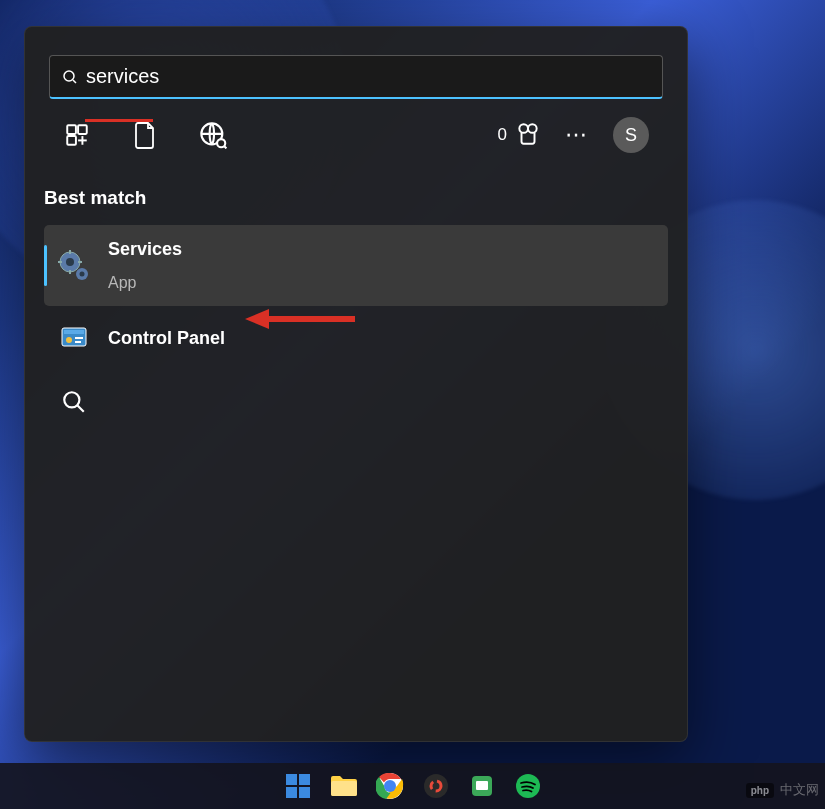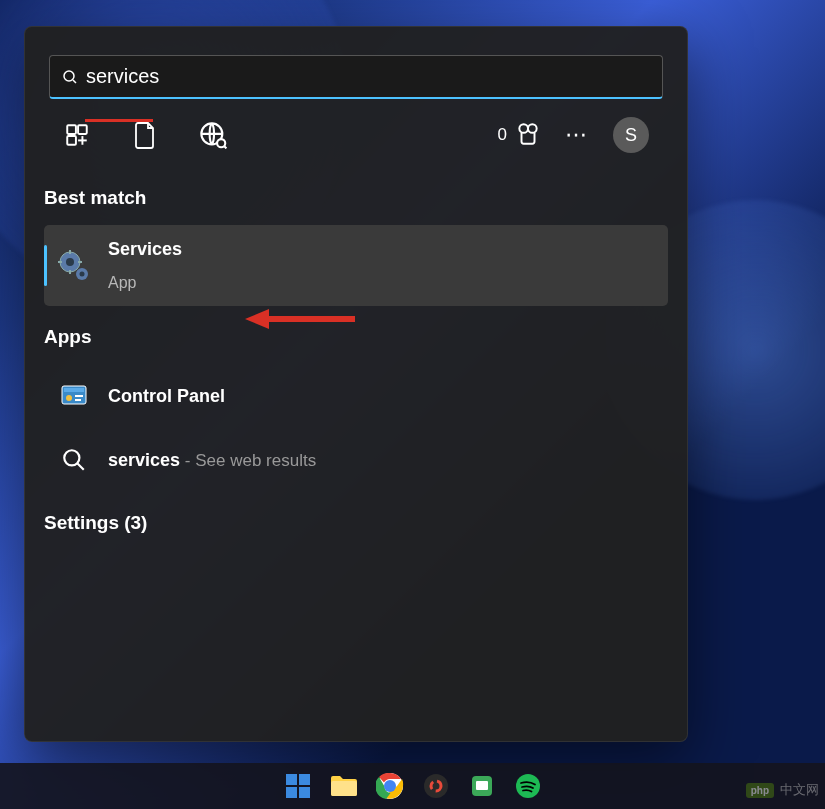--- a/index.html
+++ b/index.html
@@ -158,21 +158,21 @@
       bottom: 10px;
       right: 6px;
       display: flex;
       align-items: center;
       gap: 6px;
       opacity: 0.5;
       color: #bbb;
       font-size: 13px;
     }
     .watermark-badge {
-      background: #4d7c0f;
+      background: #000000;
       color: #fff;
       font-size: 10px;
       font-weight: bold;
       padding: 2px 5px;
       border-radius: 3px;
     }
   </style>
 </head>
 <body>
 
@@ -247,21 +247,20 @@
           <circle cx="25" cy="25" r="6" fill="#5a7aa8"></circle>
             <circle cx="25" cy="25" r="2.5" fill="#2a3a4a"></circle>
         </svg>
       </div>
       <div class="result-text">
         <div class="result-title">Services</div>
         <div class="result-sub">App</div>
       </div>
     </div>
 
-    <div class="section-title" style="margin-top:20px">Apps</div>
 
 
     <div class="result-item">
       <div class="result-icon">
         <svg width="28" height="28" viewBox="0 0 28 28">
           <rect x="2" y="4" width="24" height="18" rx="2" fill="#3a8ac8" stroke="#fff" stroke-width="1"></rect>
           <rect x="4" y="6" width="20" height="4" fill="#5aaae8"></rect>
           <circle cx="9" cy="16" r="3" fill="#f0c040"></circle>
             <rect x="15" y="13" width="8" height="2" fill="#fff"></rect>
             <rect x="15" y="17" width="6" height="2" fill="#fff"></rect>
@@ -273,26 +272,22 @@
     </div>
 
 
     <div class="result-item">
       <div class="result-icon">
         <svg width="26" height="26" viewBox="0 0 24 24" fill="none" stroke="#fff" stroke-width="2">
           <circle cx="10" cy="10" r="7"></circle>
             <line x1="15" y1="15" x2="21" y2="21"></line>
         </svg>
       </div>
-      <div class="result-label">
-        <span class="match">services</span><span class="web-suffix"> - See web results</span>
-      </div>
-    </div>
-
-    <div class="section-title" style="margin-top:20px">Settings (3)</div>
+    </div>
+
   </div>
 
   <svg class="arrow-annotation" width="110" height="28" viewBox="0 0 110 28">
     <line x1="110" y1="14" x2="20" y2="14" stroke="#d93025" stroke-width="6"></line>
     <polygon points="0,14 24,4 24,24" fill="#d93025"></polygon>
   </svg>
 </div>
 
 <div class="taskbar">
   <div class="tb-item">

